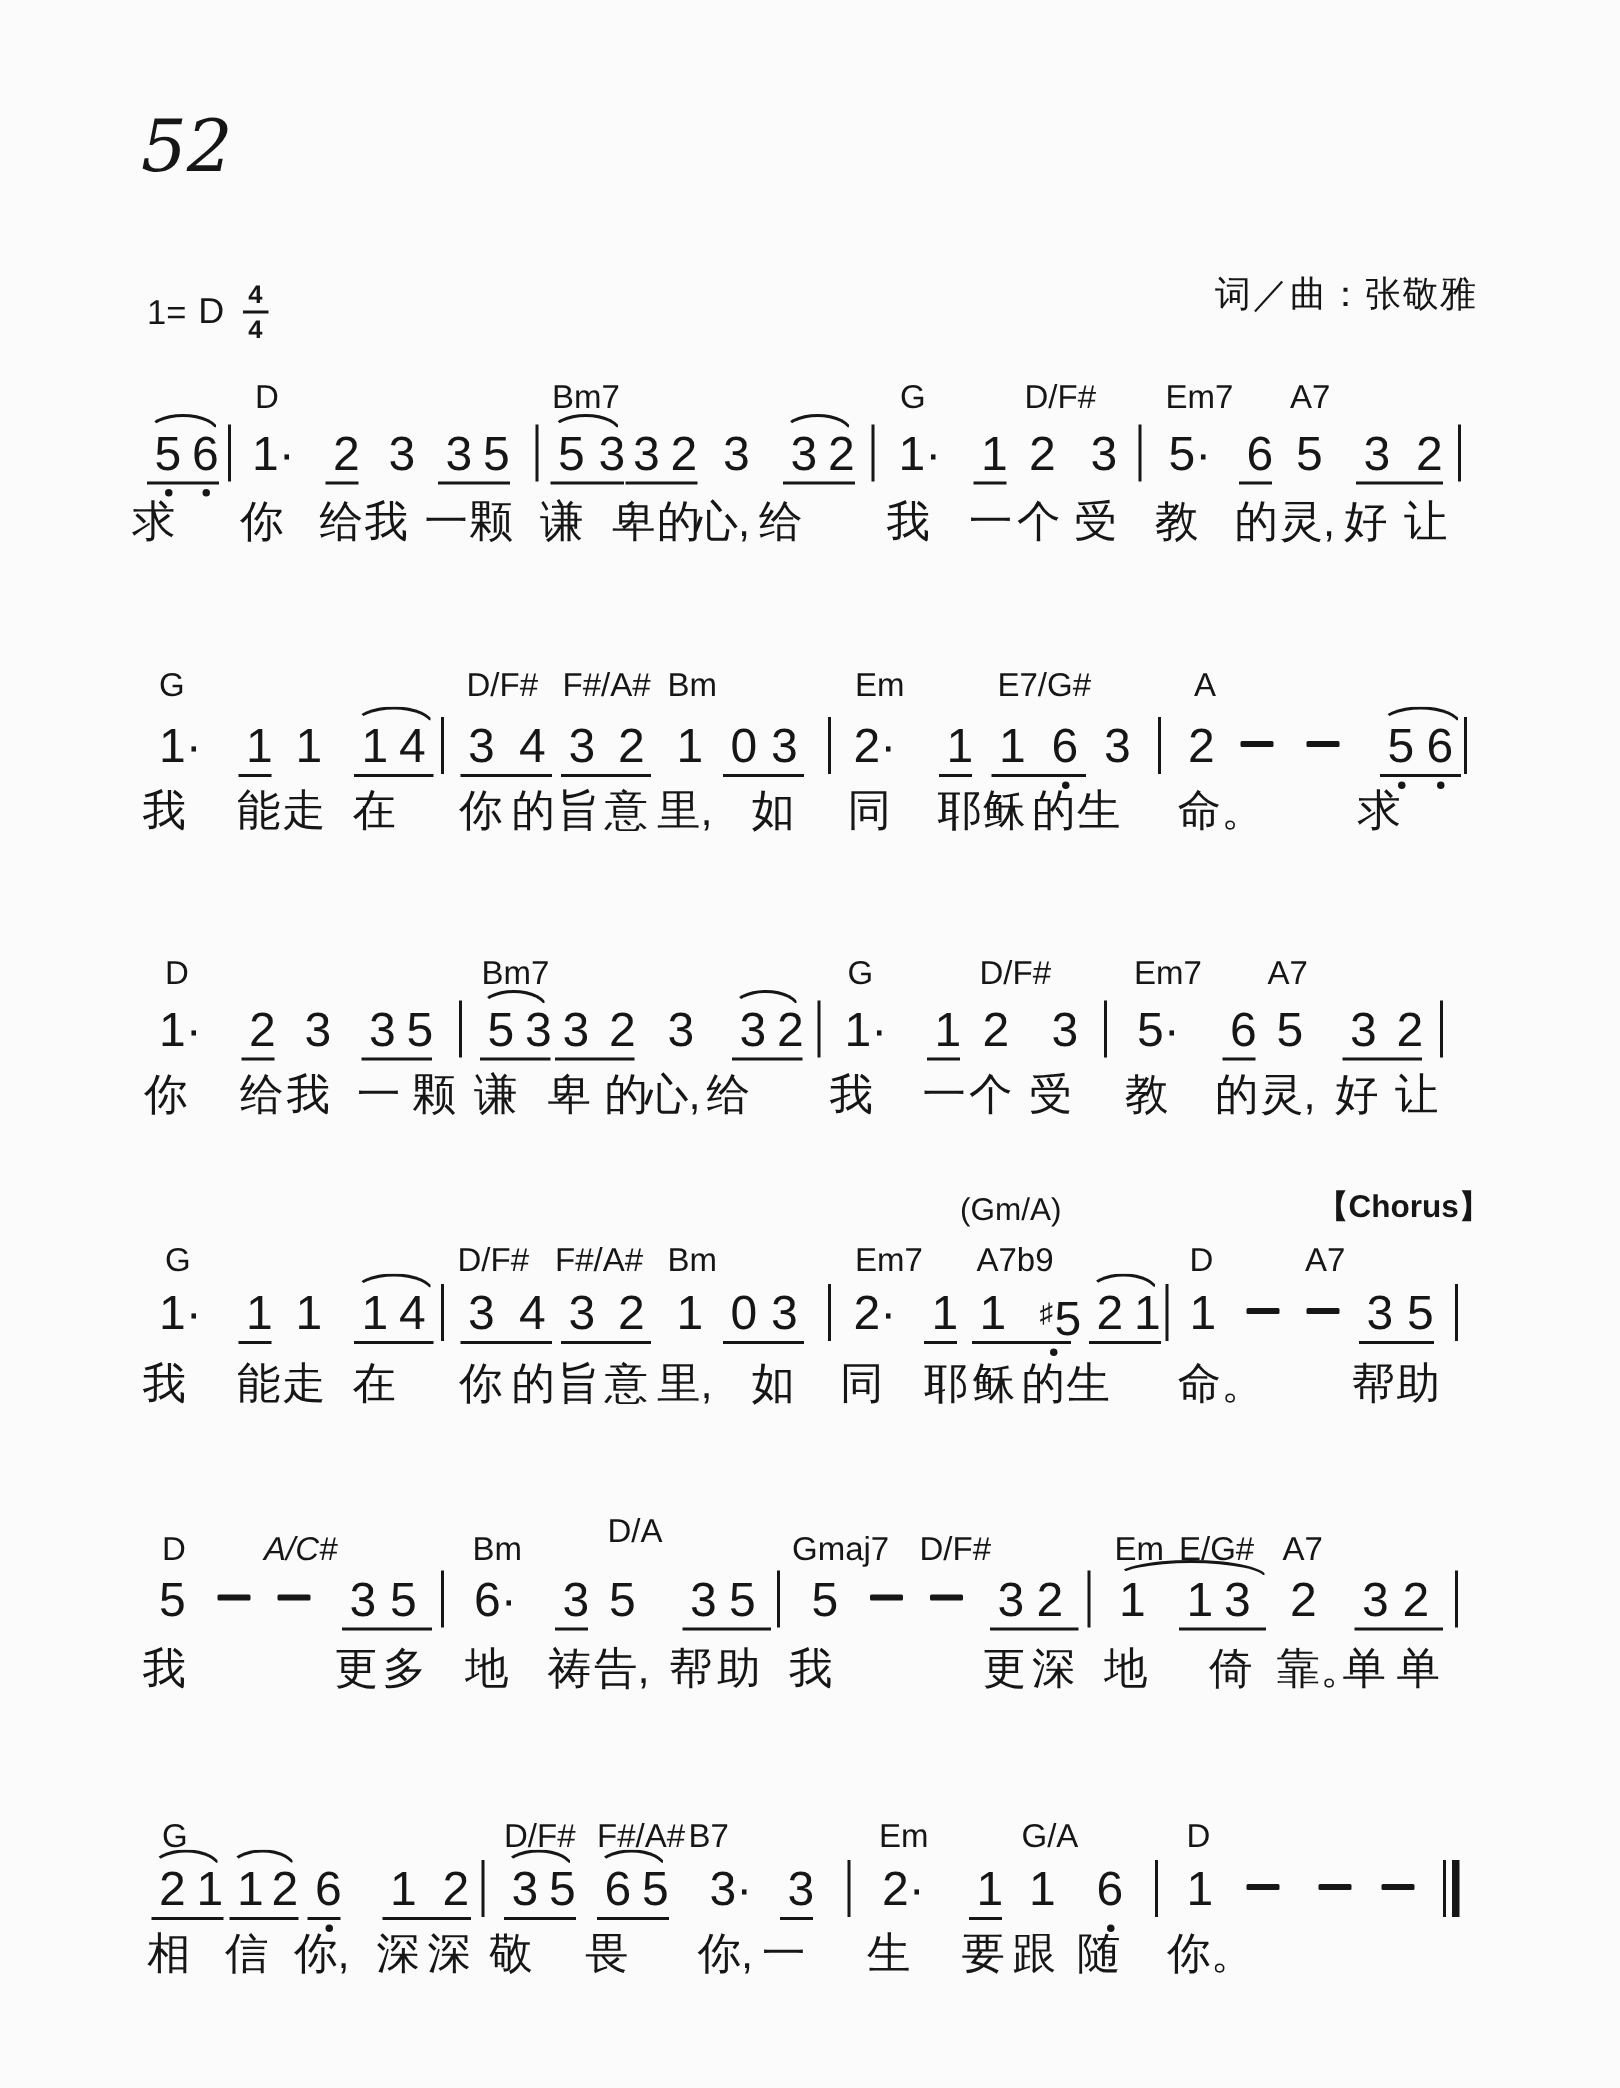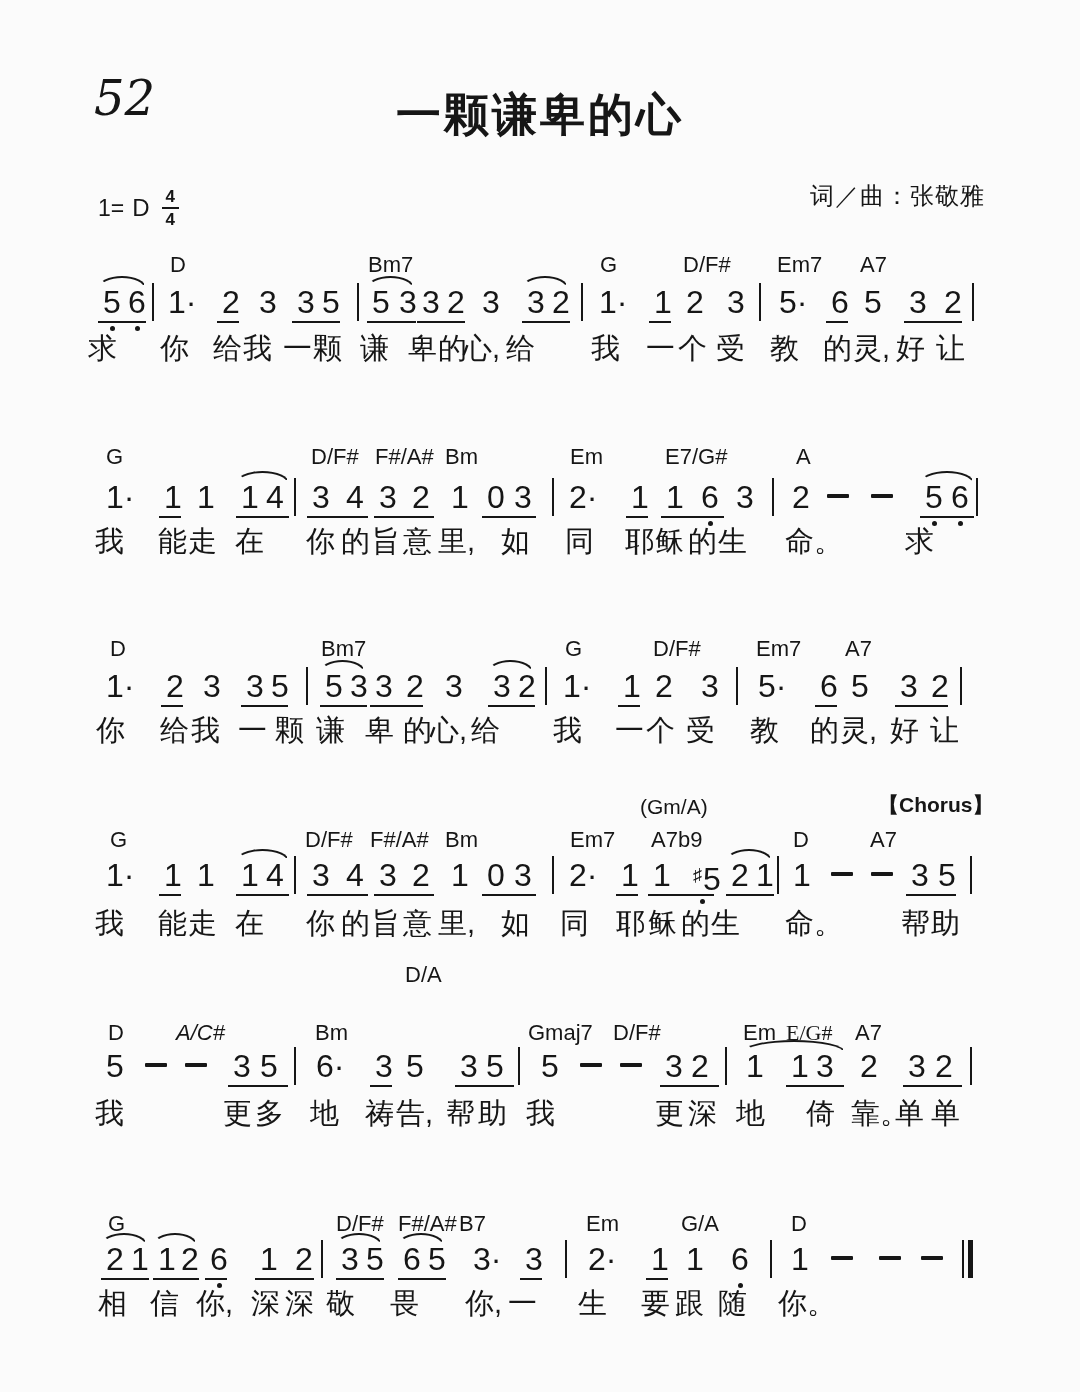--- a/index.html
+++ b/index.html
@@ -26,21 +26,20 @@
   .ul{position:absolute;height:2px;background:#161616;}
   .slur{position:absolute;height:12px;box-sizing:border-box;border:2px solid transparent;border-top:2px solid #161616;border-radius:50% 50% 0 0 / 100% 100% 0 0;}
   .odot{position:absolute;width:5px;height:5px;border-radius:50%;background:#161616;}
   .lyr{position:absolute;font-size:29px;line-height:1.1;white-space:nowrap;}
 </style>
 </head>
 <body>
 
 <div class="sheet">
   <div class="page-number">52</div>
-  <div class="song-title">一颗谦卑的心</div>
   <div class="keysig">
     <span>1=</span>
     <span class="key-letter">D</span>
     <span class="frac">
       <span class="ft">4</span>
       <span class="fb">4</span>
     </span>
   </div>
   <div class="credits">词／曲：张敬雅</div>
   <div id="music">
@@ -298,25 +297,25 @@
       <span class="lyr" style="left: 616px; top: 908px;">耶</span>
       <span class="lyr" style="left: 648px; top: 908px;">稣</span>
       <span class="lyr" style="left: 681px; top: 908px;">的</span>
       <span class="lyr" style="left: 711px; top: 908px;">生</span>
       <span class="lyr" style="left: 785px; top: 908px;">命。</span>
       <span class="lyr" style="left: 901px; top: 908px;">帮</span>
       <span class="lyr" style="left: 931px; top: 908px;">助</span>
       <span class="chord" style="left: 108px; top: 1022px;">D</span>
       <span class="chord" style="left: 176px; top: 1022px; font-style: italic;">A/C#</span>
       <span class="chord" style="left: 315px; top: 1022px;">Bm</span>
-      <span class="chord" style="left: 405px; top: 964px;">D/A</span>
+      <span class="chord" style="left: 405px; top: 1010px;">D/A</span>
       <span class="chord" style="left: 528px; top: 1022px;">Gmaj7</span>
       <span class="chord" style="left: 613px; top: 1022px;">D/F#</span>
       <span class="chord" style="left: 743px; top: 1022px;">Em</span>
-      <span class="chord" style="left: 786px; top: 1022px; font-family: Liberation Serif, serif;">E/G#</span>
+      <span class="chord" style="left: 786px; top: 1022px;">E/G#</span>
       <span class="chord" style="left: 855px; top: 1022px;">A7</span>
       <span class="note" style="left: 106px; top: 1050px;">5</span>
       <div class="dash" style="left: 145px; top: 1063px;"></div>
       <div class="dash" style="left: 185px; top: 1063px;"></div>
       <span class="note" style="left: 233px; top: 1050px;">3</span>
       <span class="note" style="left: 260px; top: 1050px;">5</span>
       <div class="bar" style="left: 294px; top: 1047px;"></div>
       <span class="note" style="left: 316px; top: 1050px;">6·</span>
       <span class="note" style="left: 375px; top: 1050px;">3</span>
       <span class="note" style="left: 406px; top: 1050px;">5</span>

